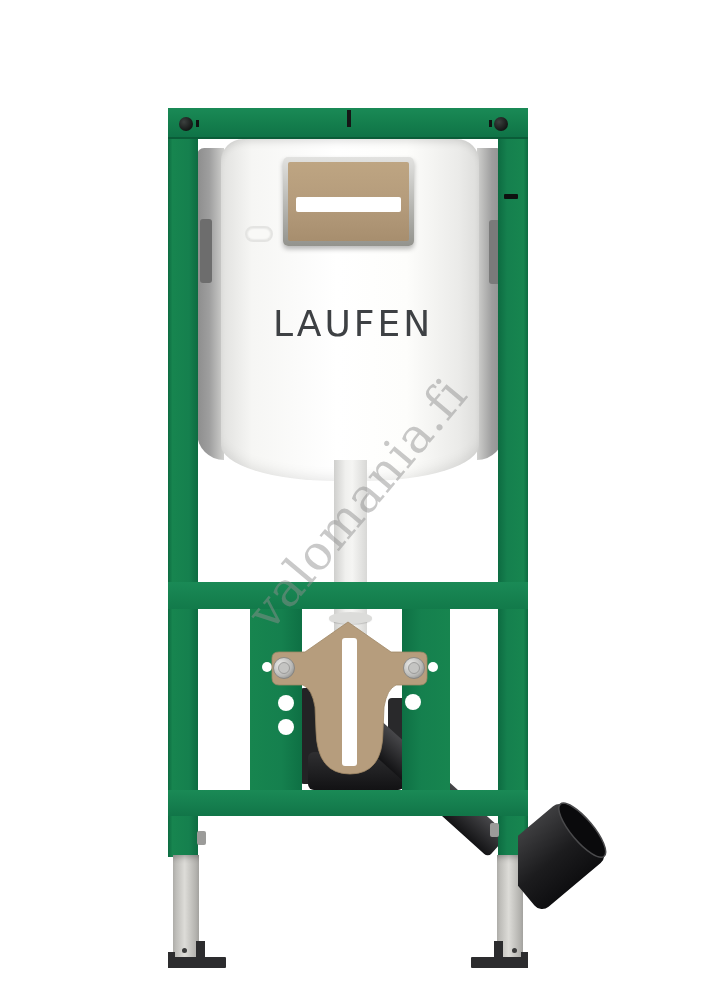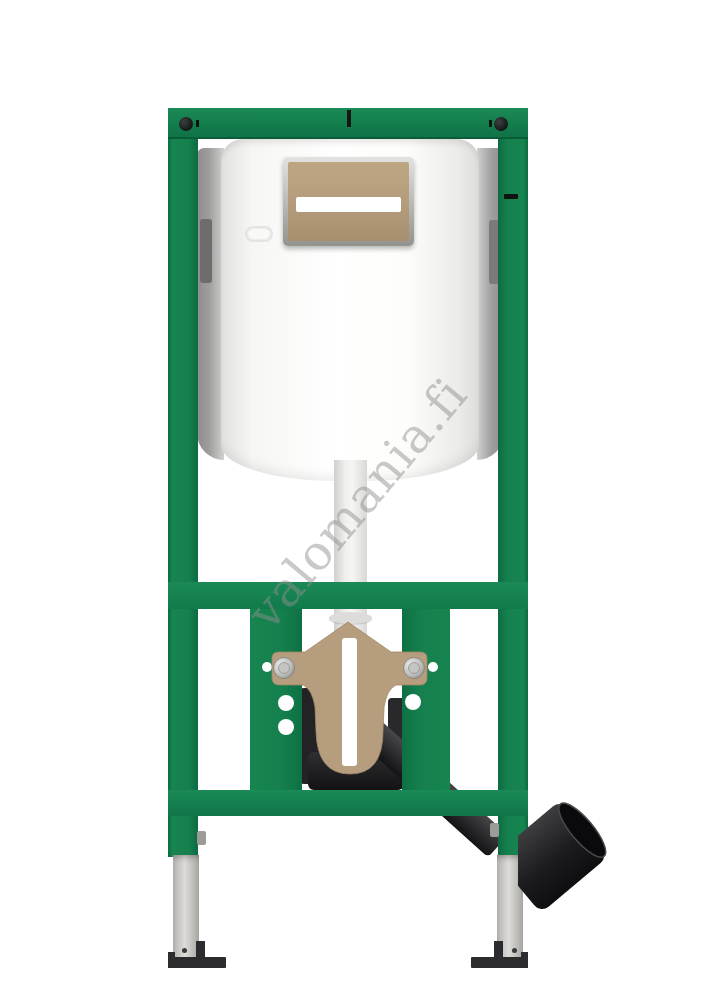--- a/index.html
+++ b/index.html
@@ -117,20 +117,21 @@
   <div class="cistern-side-r"></div>
   <div class="cistern-tab-l"></div>
   <div class="cistern-tab-r"></div>
   <div class="cistern-body"></div>
 
   <div class="plate-frame"></div>
   <div class="plate-face"></div>
   <div class="plate-slot"></div>
   <div class="inspect-btn"></div>
 
+  <div class="brand">LAUFEN</div>
 
   <div class="pipe"></div>
   <div class="pipe-connector"></div>
   <div class="pipe-flange"></div>
 
   <div class="mech-a"></div>
   <div class="mech-b"></div>
   <div class="mech-c"></div>
   <div class="drain-diag"></div>
 

